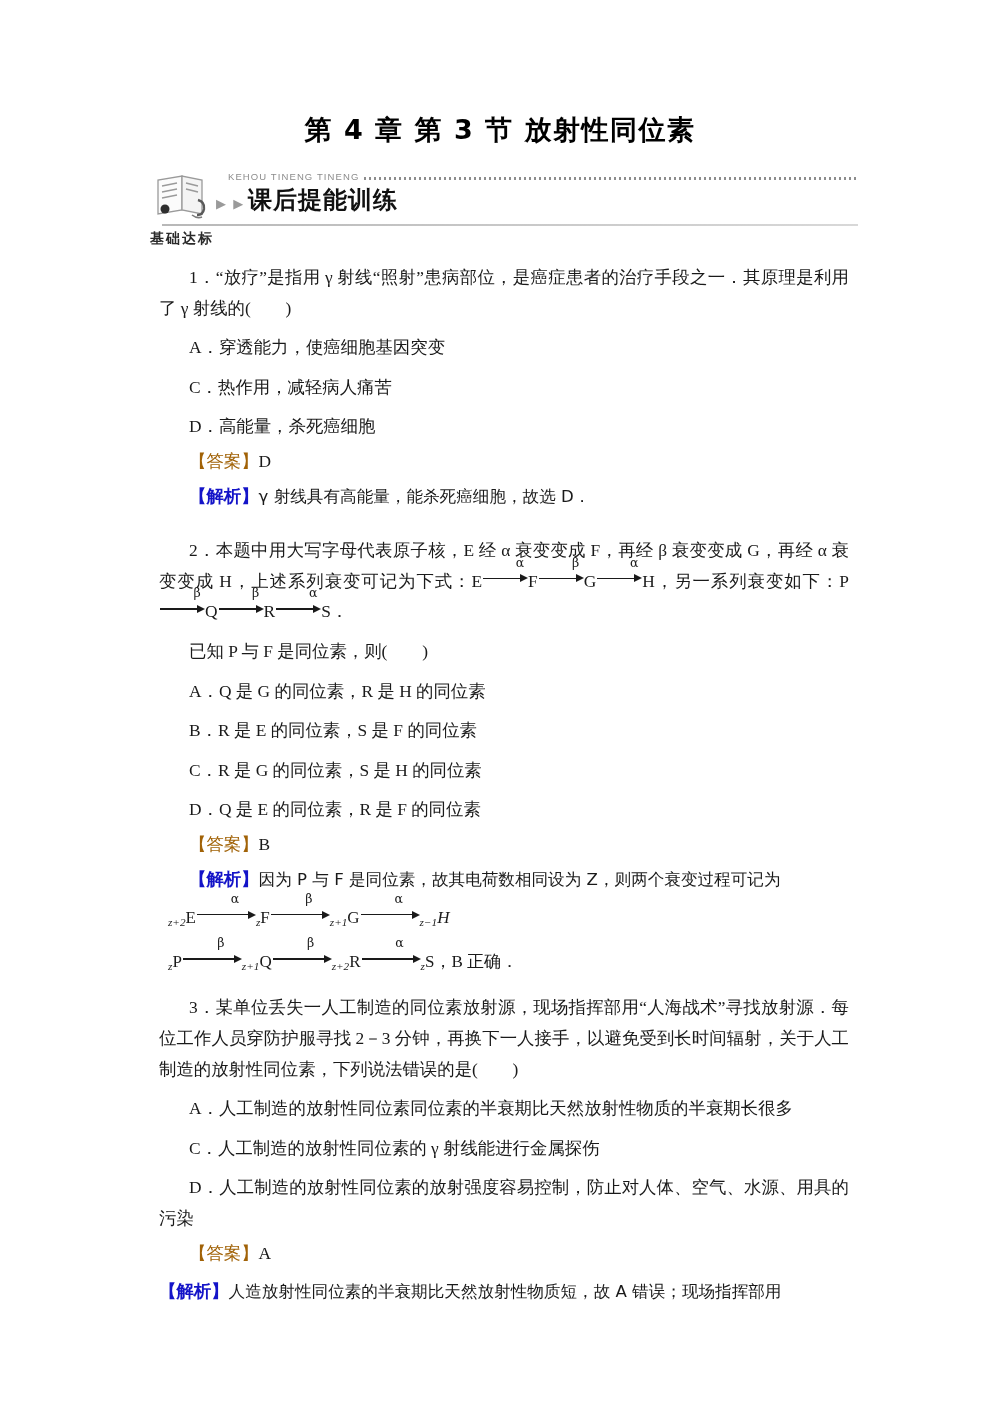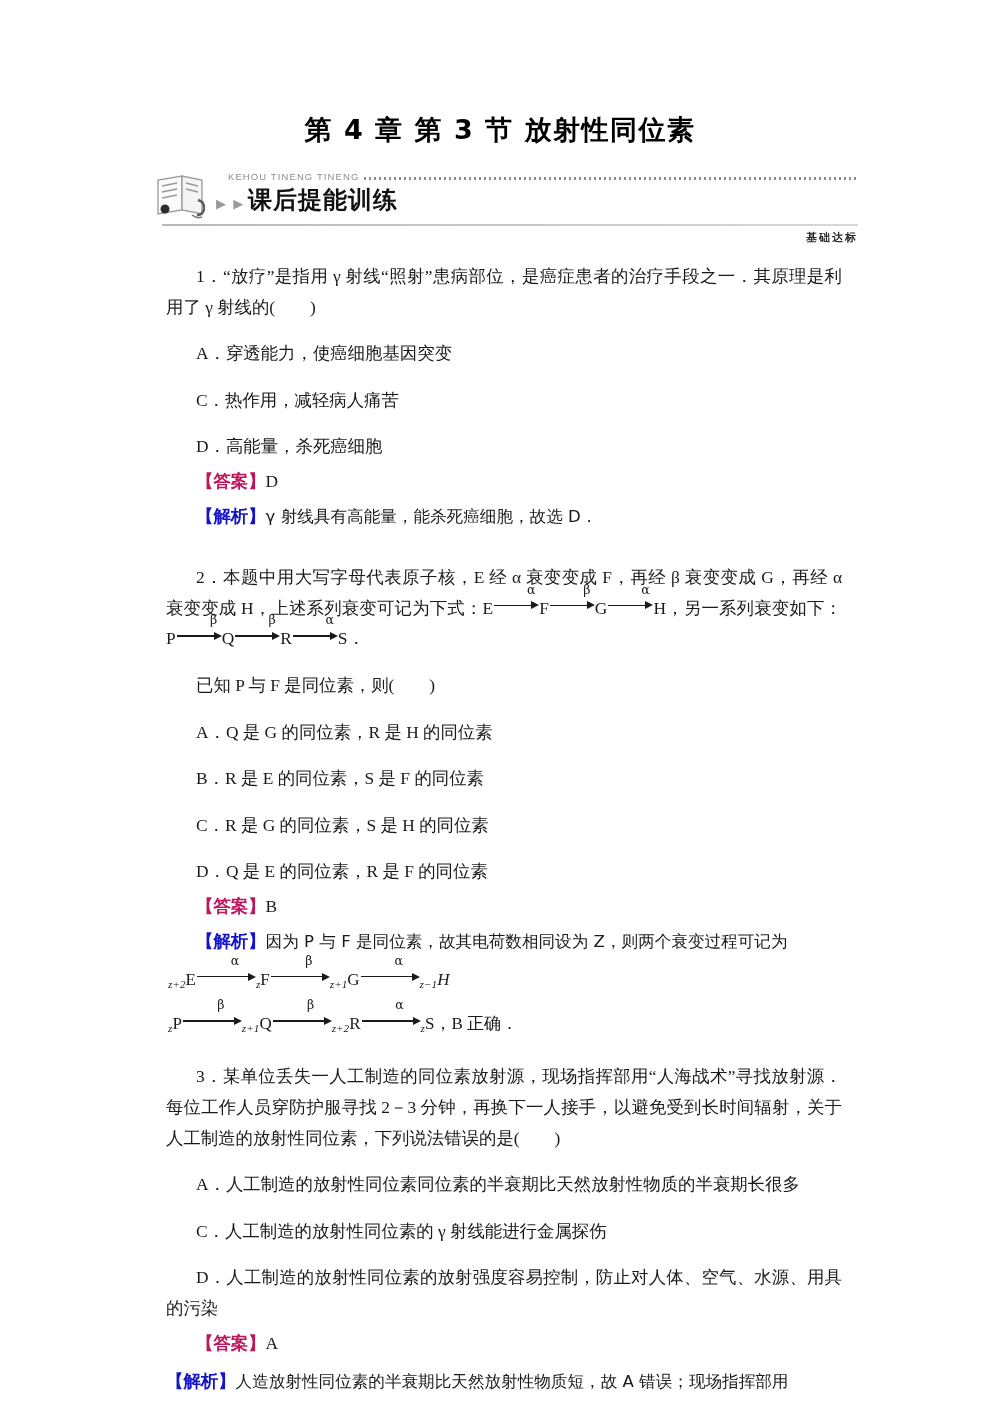--- a/index.html
+++ b/index.html
@@ -88,30 +88,30 @@
     background: linear-gradient(to right, #b8b8b8, #d8d8d8);
   }
   
   .content {
     position: absolute;
     left: 150px;
     top: 230px;
     width: 708px;
   }
   .section-head {
-    text-align: right;
-    font-family: "DejaVu Sans", "Liberation Sans", sans-serif;
-    font-size: 11px;
+    text-align: left;
+    font-family: "DejaVu Sans", "Liberation Sans", sans-serif;
+    font-size: 14px;
     font-weight: bold;
     letter-spacing: 2px;
     color: #2a2a2a;
     margin: 0 0 14px 0;
   }
   p {
-    margin: 16px;
+    margin: 9px;
     font-size: 17.4px;
     line-height: 30.6px;
     text-align: justify;
     color: #1a1a1a;
   }
   .q-stem {
     text-indent: 30px;
     margin-bottom: 1px;
   }
   .opt {
@@ -130,22 +130,22 @@
   .exp-line {
     text-indent: 30px;
     margin-top: 4px;
     margin-bottom: 4px;
   }
   .exp-line-flush {
     text-indent: 0;
     margin-top: 8px;
   }
   .tag-ans {
-    color: #be185d;
-    font-weight: bold;
+    color: #a16207;
+    font-weight: normal;
   }
   .tag-exp {
     color: #1414c8;
     font-weight: bold;
   }
   .sans-run {
     font-family: "DejaVu Sans", "Liberation Sans", sans-serif;
     font-size: 16.6px;
   }
   .ital { font-style: italic; }

